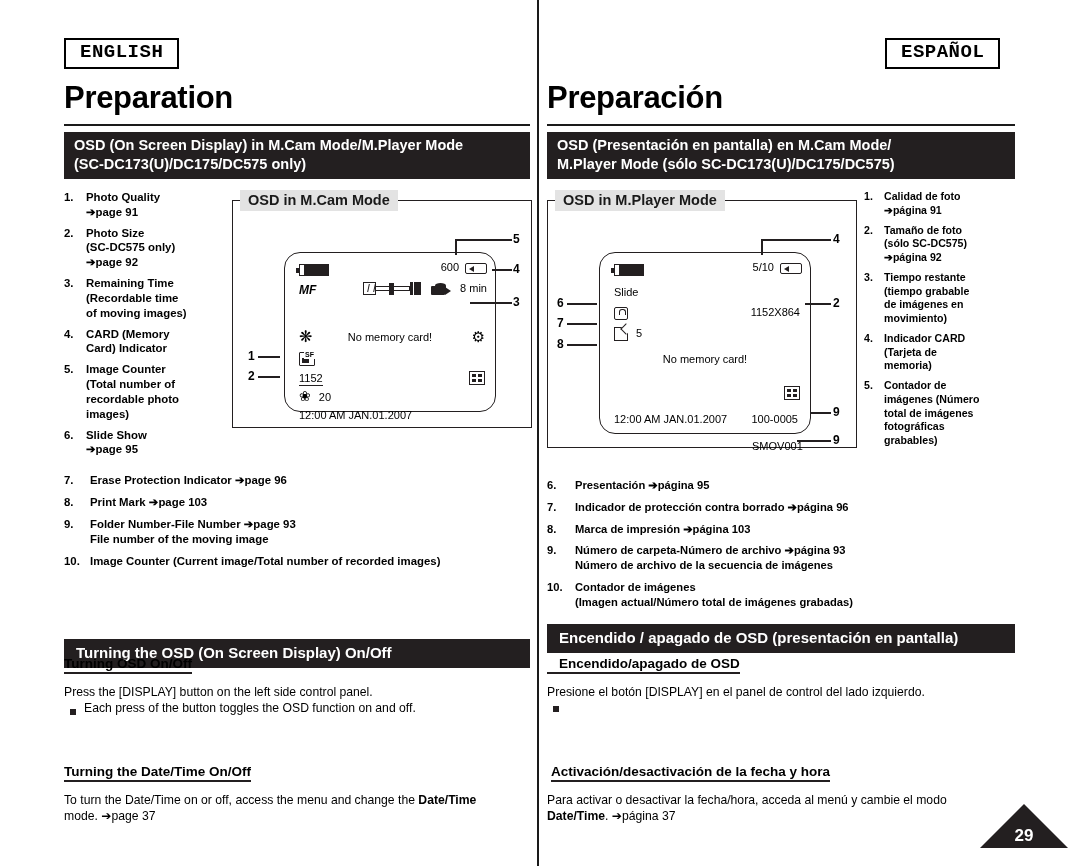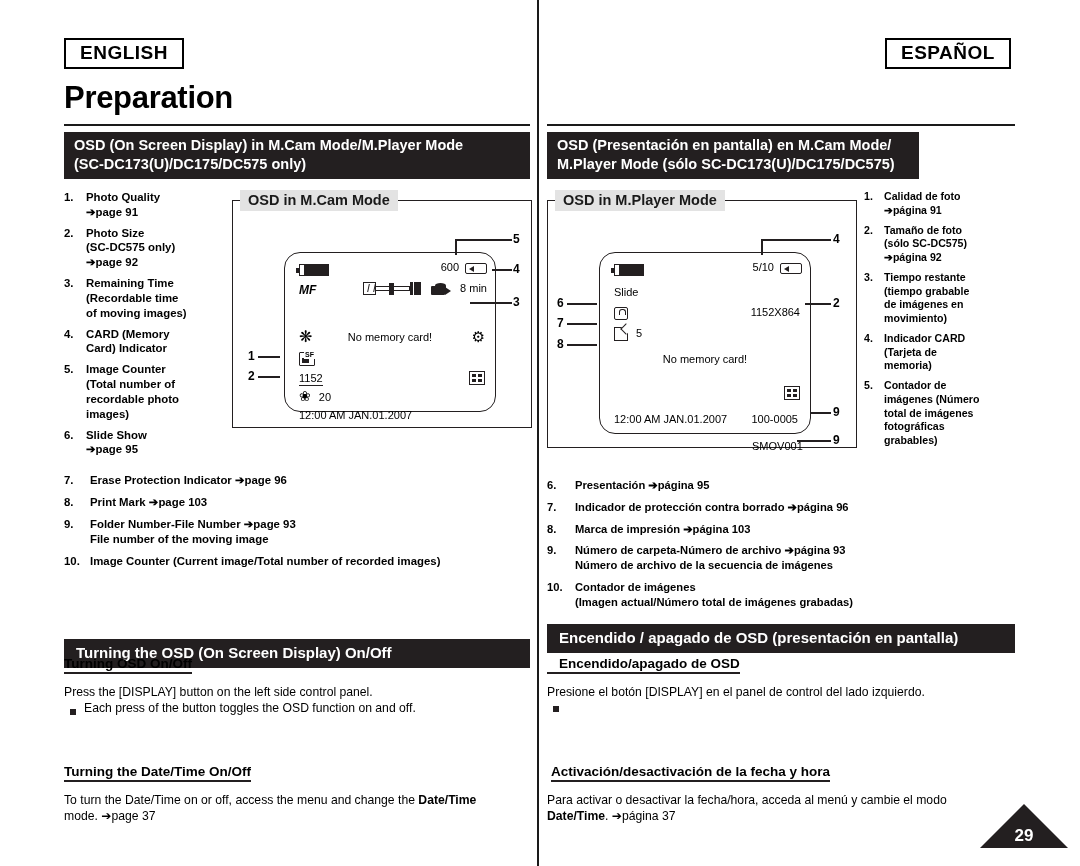--- a/index.html
+++ b/index.html
@@ -23,20 +23,21 @@
   .col-en { left: 0px; width: 537px; }
   .col-es { left: 539px; width: 541px; }
 
   
   .lang-box {
     position: absolute; top: 38px;
     border: 2px solid #000; background: #fff;
     padding: 3px 14px 4px 14px;
     font-size: 19px; font-weight: bold; letter-spacing: .5px;
     line-height: 1.05;
+    font-family: Liberation Mono, monospace;
   }
   .lang-en { left: 64px; }
   .lang-es { left: 346px; }
 
   
   .chapter {
     position: absolute; top: 80px; font-size: 31px; font-weight: bold;
     letter-spacing: -.3px;
   }
   .chapter-en { left: 64px; }
@@ -49,21 +50,21 @@
   .rule-es { left: 8px; width: 468px; }
 
   
   .banner {
     position: absolute; background: #231f20; color: #fff;
     font-weight: bold; padding: 4px 10px 5px 10px;
     line-height: 1.32;
   }
   .banner-main { font-size: 14.5px; }
   .bn-en-1 { left: 64px; top: 132px; width: 466px; }
-  .bn-es-1 { left: 8px; top: 132px; width: 372px; }
+  .bn-es-1 { left: 8px; top: 132px; width: 468px; }
 
   .banner-single { font-size: 15px; padding: 4px 10px 5px 12px; }
   .bn-en-2 { left: 64px; top: 624px; width: 466px; margin-top: 15px; }
   .bn-es-2 { left: 8px; top: 624px; width: 468px; }
 
   
   .numlist { position: absolute; }
   .nl-row { display: flex; margin-bottom: 6px; }
   .nl-num { font-weight: bold; flex: none; }
   .nl-txt { font-weight: bold; }
@@ -374,20 +375,21 @@
     <div class="subhead" style="left:64px; top:764px;">Turning the Date/Time On/Off</div>
     <div class="body" style="left:64px; top:792px; width:468px;">
       <span>To turn the Date/Time on or off, access the menu and change the </span><b class="i">Date/Time</b><br>
       <span>mode. ➔page 37</span>
     </div>
   </div>
 
   <div class="col col-es">
 
     <div class="lang-box lang-es">ESPAÑOL</div>
+    <div class="chapter chapter-es">Preparación</div>
     <div class="rule rule-es"></div>
 
     <div class="banner banner-main bn-es-1">
       <div>OSD (Presentación en pantalla) en M.Cam Mode/</div>
       <div>M.Player Mode (sólo  SC-DC173(U)/DC175/DC575)</div>
     </div>
 
     <div class="dia-box dia-es"></div>
     <div class="dia-title dt-es">OSD in M.Player Mode</div>
 

